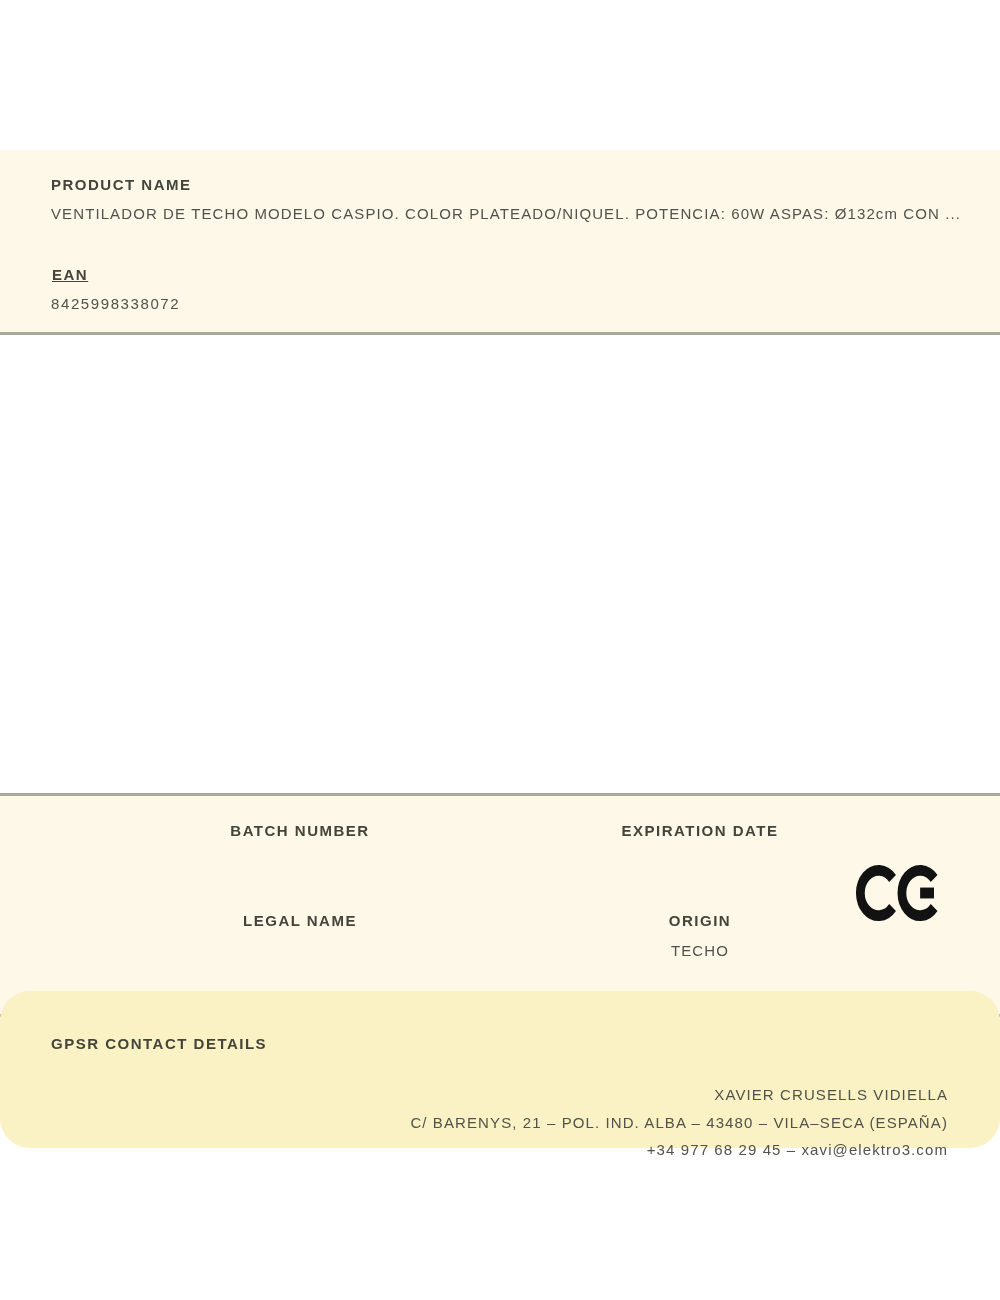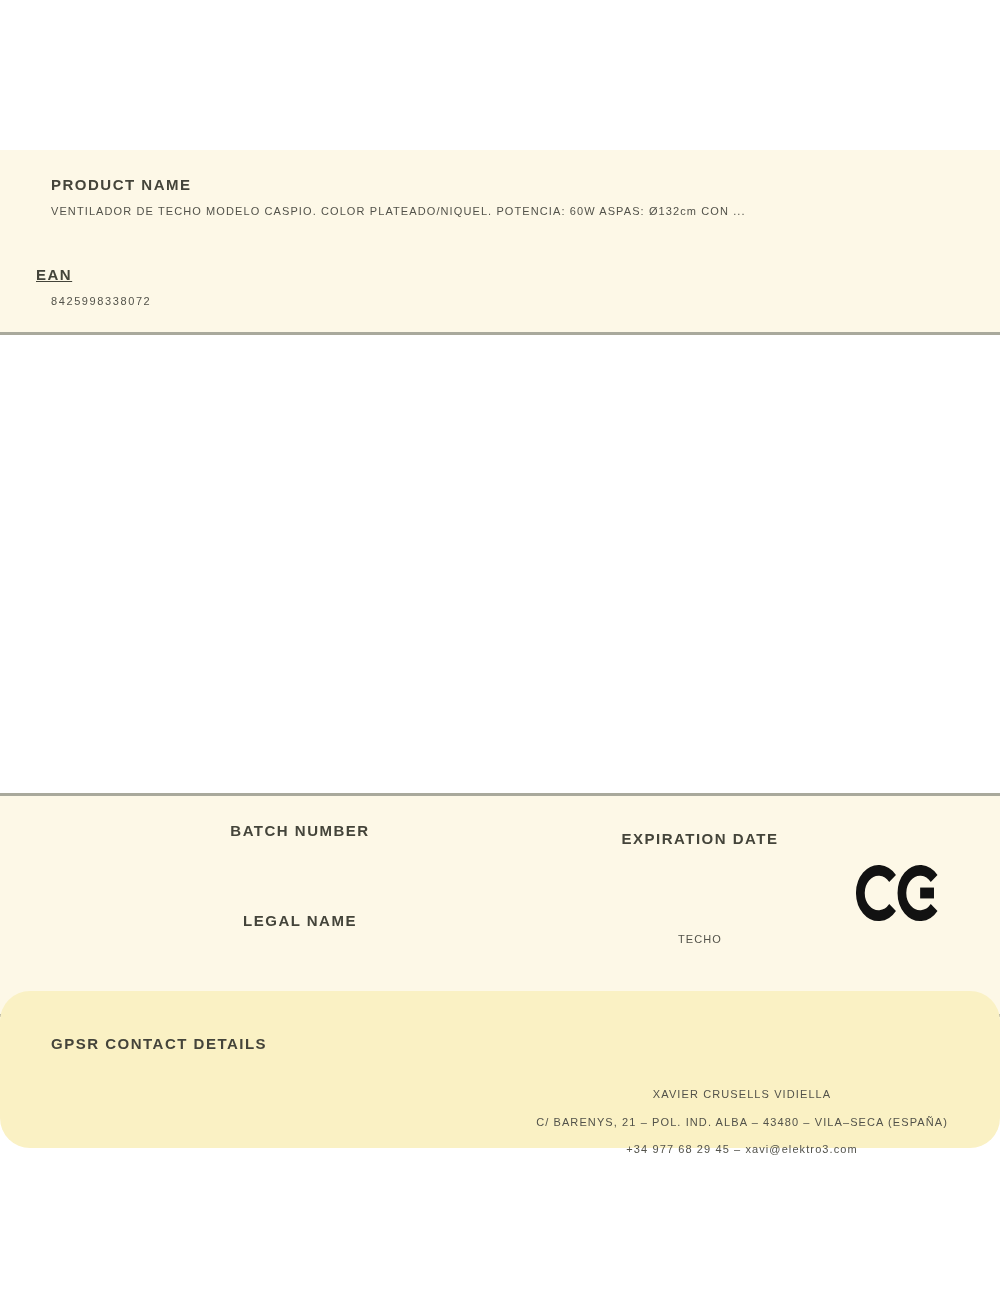--- a/index.html
+++ b/index.html
@@ -34,38 +34,37 @@
   .h-label {
     position: absolute;
     font-size: 15px;
     font-weight: 700;
     letter-spacing: 1.5px;
     color: #44443a;
     white-space: nowrap;
   }
   .v-text {
     position: absolute;
-    font-size: 11px;
+    font-size: 15px;
     font-weight: 400;
     letter-spacing: 1.1px;
     color: #52524a;
     white-space: nowrap;
-    text-align: center;
   }
 
   
   .pos-product-label { left: 51px; top: 26px; }
   .pos-product-value { left: 51px; top: 55px; }
-  .pos-ean-label     { left: 36px; top: 116px; text-decoration: underline; }
+  .pos-ean-label     { left: 52px; top: 116px; text-decoration: underline; }
   .pos-ean-value     { left: 51px; top: 145px; letter-spacing: 1.6px; }
 
   
   .col { position: absolute; width: 400px; text-align: center; }
   .col-left  { left: 100px; }
-  .col-right { left: 500px; margin-top: 8px; }
+  .col-right { left: 500px; }
   .col .h-label, .col .v-text { position: static; display: block; }
   .row-top    { top: 26px; }
   .row-legal  { top: 116px; }
   .row-value  { margin-top: 13px; }
 
   .ce-mark {
     position: absolute;
     right: 58px;
     top: 68px;
     width: 86px;
@@ -109,20 +108,21 @@
     <div class="col col-right row-top">
       <span class="h-label">EXPIRATION DATE</span>
       <span class="v-text row-value"></span>
     </div>
 
     <div class="col col-left row-legal">
       <span class="h-label">LEGAL NAME</span>
     </div>
 
     <div class="col col-right row-legal">
+      <span class="h-label">ORIGIN</span>
       <span class="v-text row-value">TECHO</span>
     </div>
 
     <div class="ce-mark">
       <svg viewBox="0 0 118 64" preserveAspectRatio="none" aria-hidden="true">
         <g fill="none" stroke="#121212" stroke-width="12">
           <path d="M 50.2 16 A 25 25 0 1 0 50.2 48"></path>
           <path d="M 107.2 16 A 25 25 0 1 0 107.2 48"></path>
         </g>
         <rect x="88" y="26" width="19" height="12" fill="#121212"></rect>

